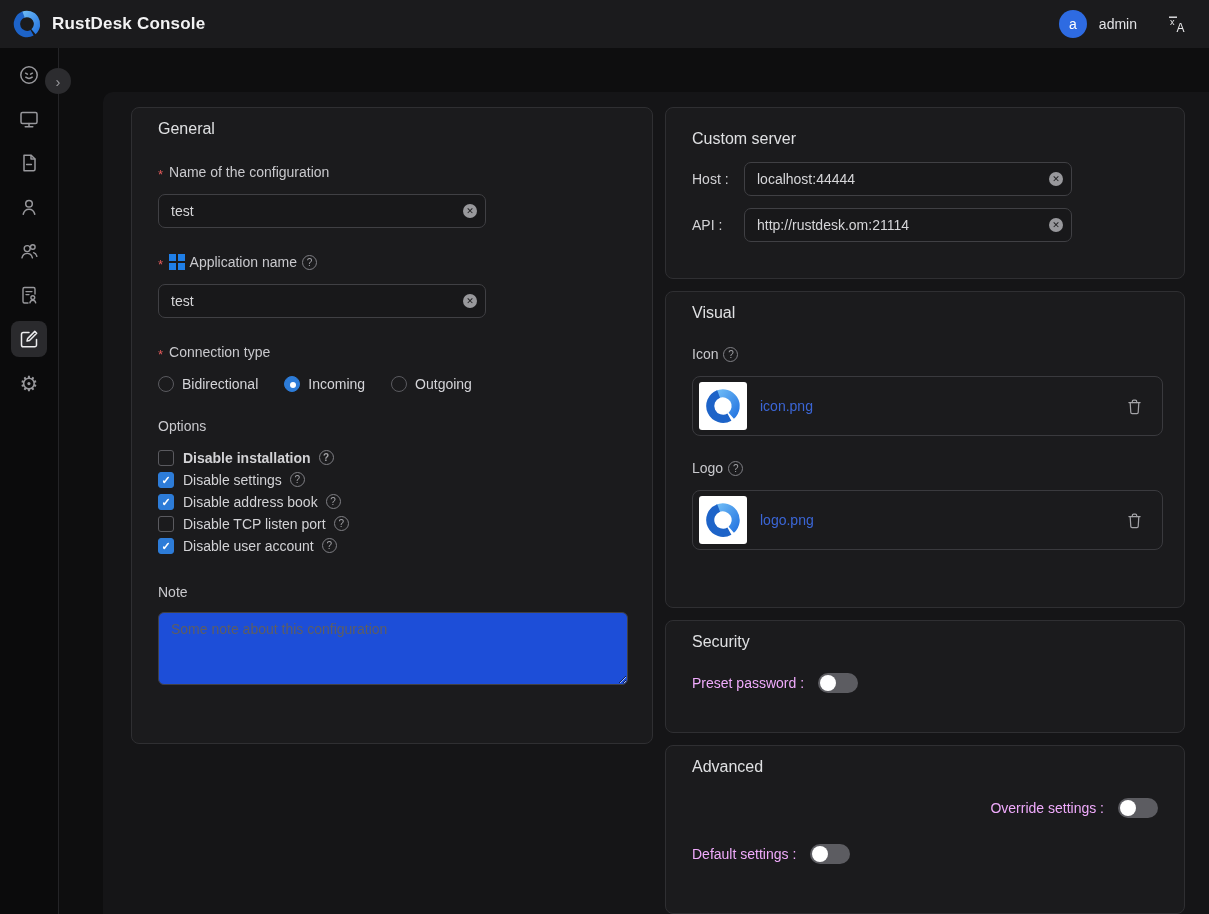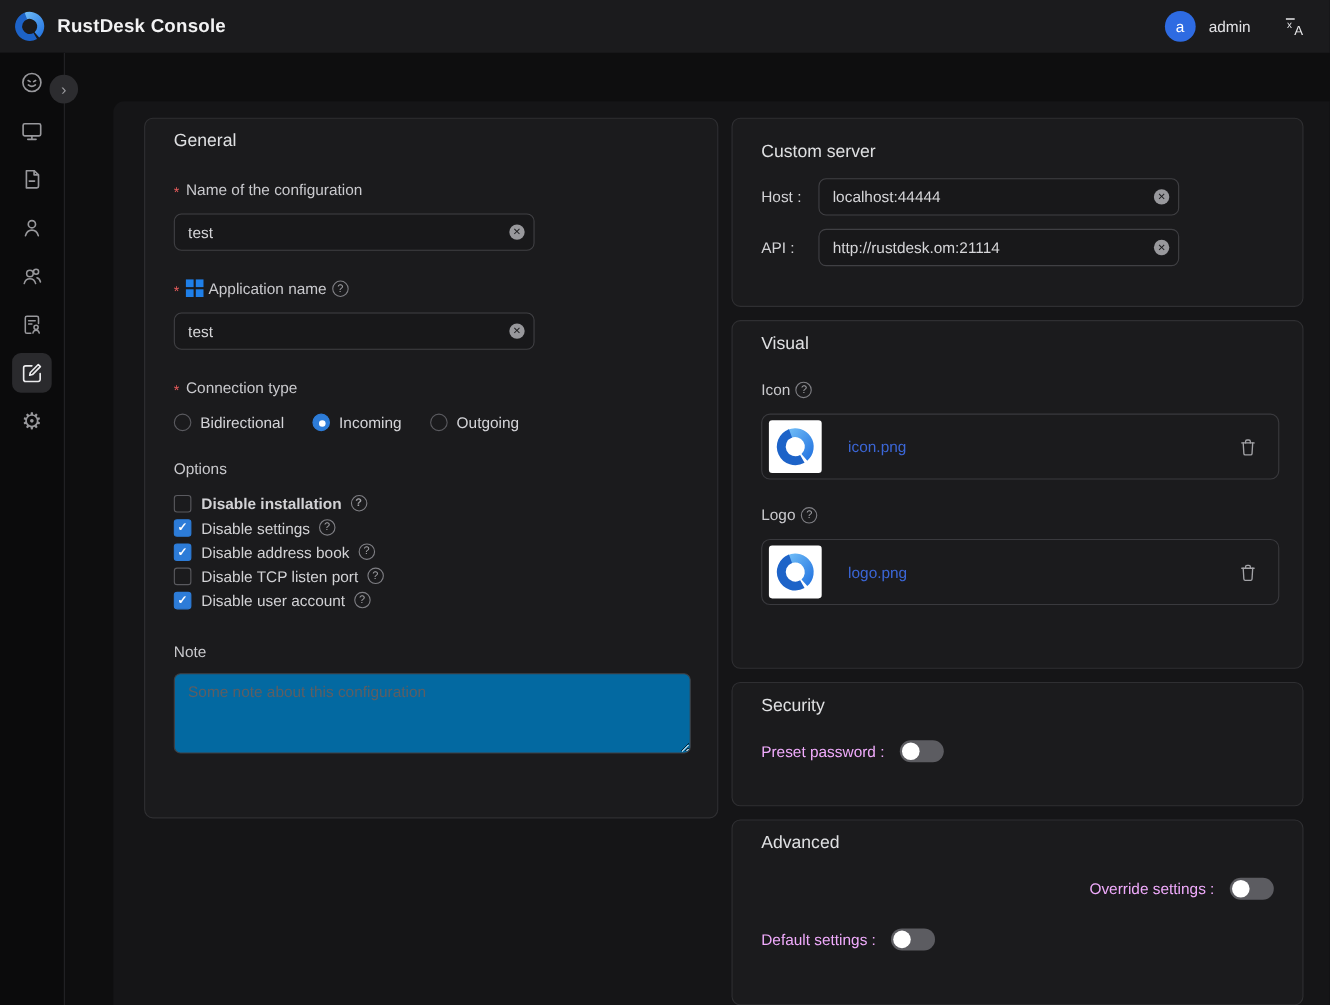--- a/index.html
+++ b/index.html
@@ -102,21 +102,21 @@
 
   .check-list { display: flex; flex-direction: column; }
   .check-item { display: flex; align-items: flex-start; gap: 9px; height: 22px; font-size: 14px; color: #d2d2d5; cursor: pointer; }
   .check-item.bold { font-weight: 700; }
   .checkbox { width: 16px; height: 16px; border-radius: 3px; border: 1px solid #5a5a5f; background: transparent; flex: 0 0 16px; color: transparent; font-size: 11px; line-height: 14px; text-align: center; }
   .checkbox.on { background: #2d7cd8; border-color: #2d7cd8; color: #fff; font-weight: 700; }
   .check-item .help { margin-left: -1px; }
 
   .note-area {
     width: 470px; height: 73px; resize: both;
-    background: #0369a1; border: 1px solid #404044; border-radius: 6px;
+    background: #1d4ed8; border: 1px solid #404044; border-radius: 6px;
     color: #d6d6d9; font-size: 14px; font-family: "Liberation Sans", sans-serif;
     padding: 8px 12px; outline: none;
   }
   .note-area::placeholder { color: #5e5e62; }
 
   
   .srv-row { display: flex; align-items: center; margin-top: 14px; }
   .srv-row:first-of-type { margin-top: 22px; }
   .srv-label { width: 52px; font-size: 14px; color: #d2d2d5; flex: 0 0 52px; }
   .key-chip {
@@ -126,21 +126,21 @@
   }
   .copy-icon { cursor: pointer; display: flex; }
 
   
   .file-box {
     width: 471px; height: 60px; margin-top: 14px;
     border: 1px solid #3a3a3e; border-radius: 8px;
     display: flex; align-items: center; padding: 6px 18px 6px 6px;
   }
   .thumb { width: 48px; height: 48px; background: #fff; border-radius: 3px; display: flex; align-items: center; justify-content: center; }
-  .file-link { margin-left: 24px; font-size: 14px; color: #3b66d6; cursor: pointer; }
+  .file-link { margin-left: 13px; font-size: 14px; color: #3b66d6; cursor: pointer; }
   .trash { margin-left: auto; cursor: pointer; display: flex; color: #a3a3a7; }
 
   
   .toggle-row { display: flex; align-items: center; margin-top: 24px; }
   .toggle-label { font-size: 14px; color: #f0abfc; margin-right: 14px; }
   .toggle { width: 40px; height: 20px; border-radius: 10px; background: #5c5c61; position: relative; cursor: pointer; flex: 0 0 40px; }
   .toggle::after { content: ""; position: absolute; top: 2px; left: 2px; width: 16px; height: 16px; border-radius: 50%; background: #fff; }
 </style>
 </head>
 <body>

